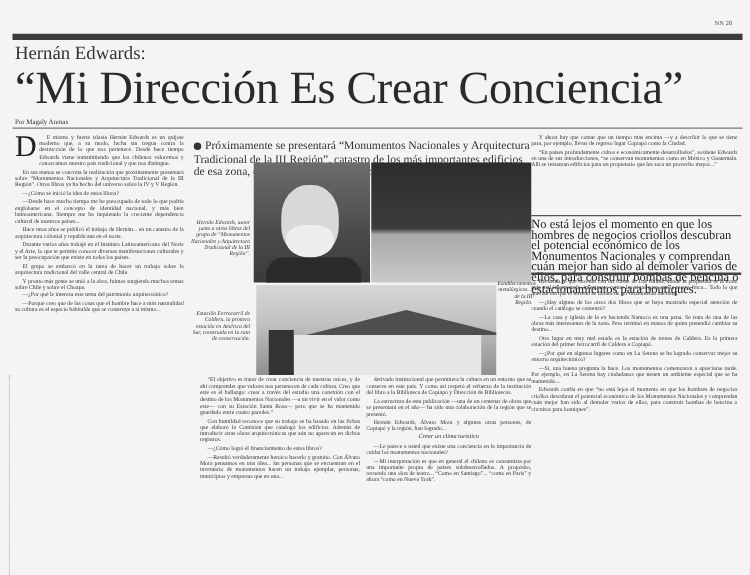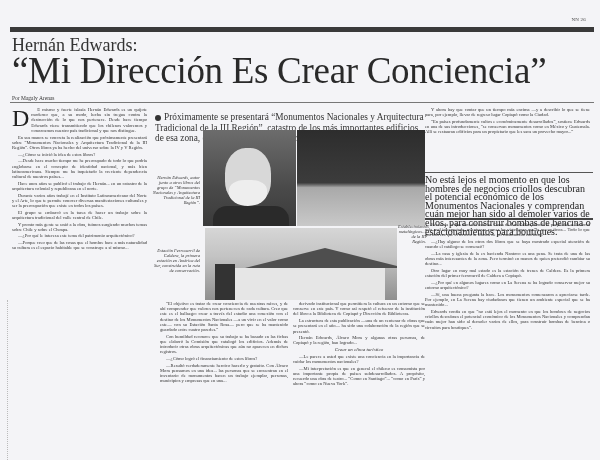--- a/index.html
+++ b/index.html
@@ -1,20 +1,20 @@
 <!DOCTYPE html>
 <html><head>
 <meta charset="utf-8">
 <style>
   html,body{margin:0;padding:0;}
   body{width:600px;height:460px;background:#f3f3f6;overflow:hidden;position:relative;font-family:"Liberation Serif","DejaVu Serif",serif;color:#222;}
   .page{position:absolute;left:0;top:0;width:600px;height:460px;background:#f4f4f7;}
   .pagenum{position:absolute;right:14px;top:17px;font-size:5px;color:#444;letter-spacing:.2px;}
   .topbar{position:absolute;left:10px;top:27px;width:584px;height:5px;background:#3a3a3a;}
-  .kicker{position:absolute;left:12px;top:35px;font-size:18px;color:#333;}
+  .kicker{position:absolute;left:12px;top:35px;font-size:15px;color:#333;}
   .headline{position:absolute;left:12px;top:49px;font-size:37px;color:#2a2a2a;letter-spacing:-.3px;white-space:nowrap;line-height:44px;}
   .byline{position:absolute;left:12px;top:95px;font-size:5.5px;color:#333;}
   .rule{position:absolute;left:10px;top:102px;width:584px;height:1px;background:#777;}
   .col{position:absolute;font-size:4.6px;line-height:5.2px;color:#333;text-align:justify;overflow:hidden;}
   .col p{margin:0 0 1.5px 0;text-indent:6px;}
   .dropcap{float:left;font-size:24px;line-height:20px;margin:1px 2px 0 0;color:#222;}
   .col1{left:12px;top:107px;width:135px;height:350px;}
   .col-r1{left:425px;top:107px;width:165px;height:62px;}
   .col-r2{left:425px;top:222px;width:165px;height:230px;}
   .colc1{left:160px;top:301px;width:128px;height:155px;}

